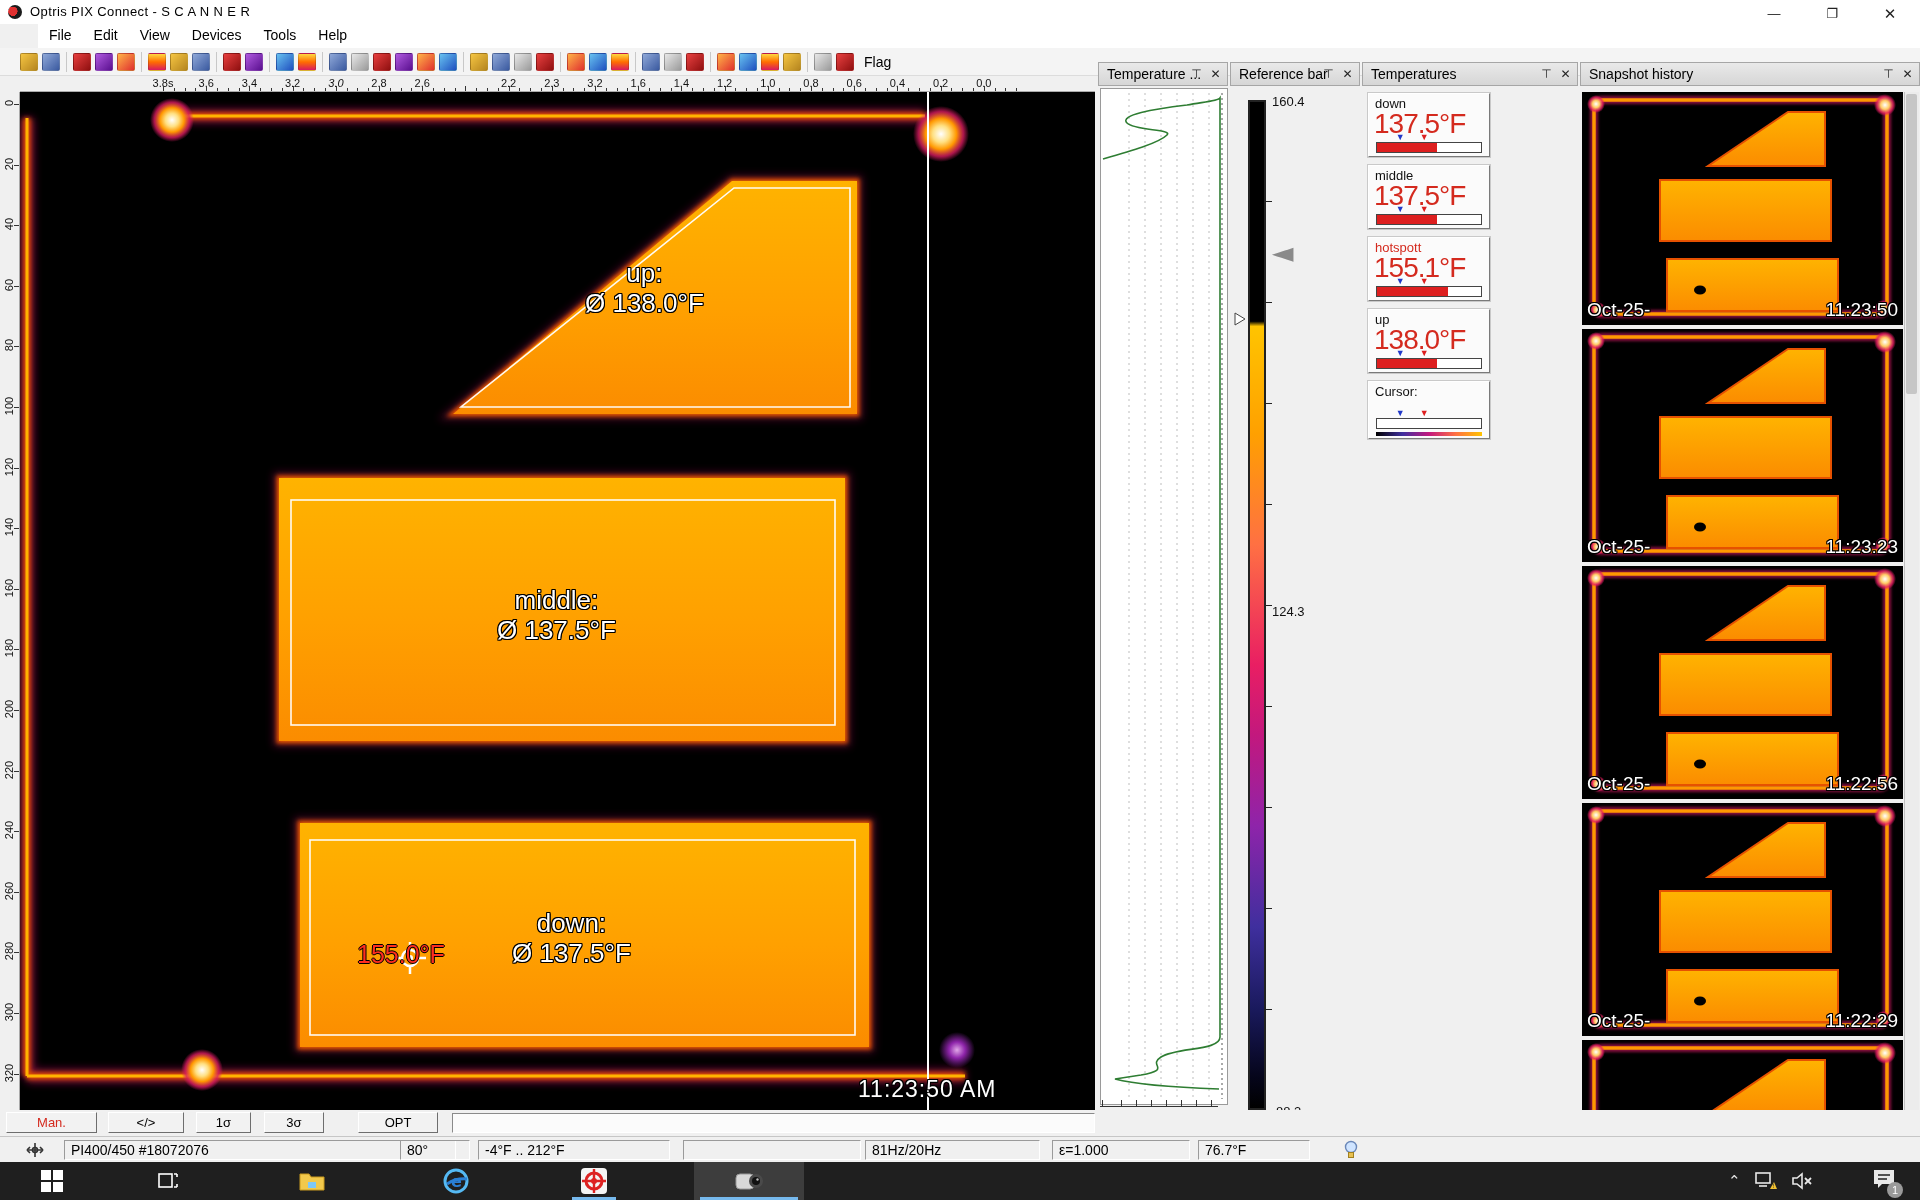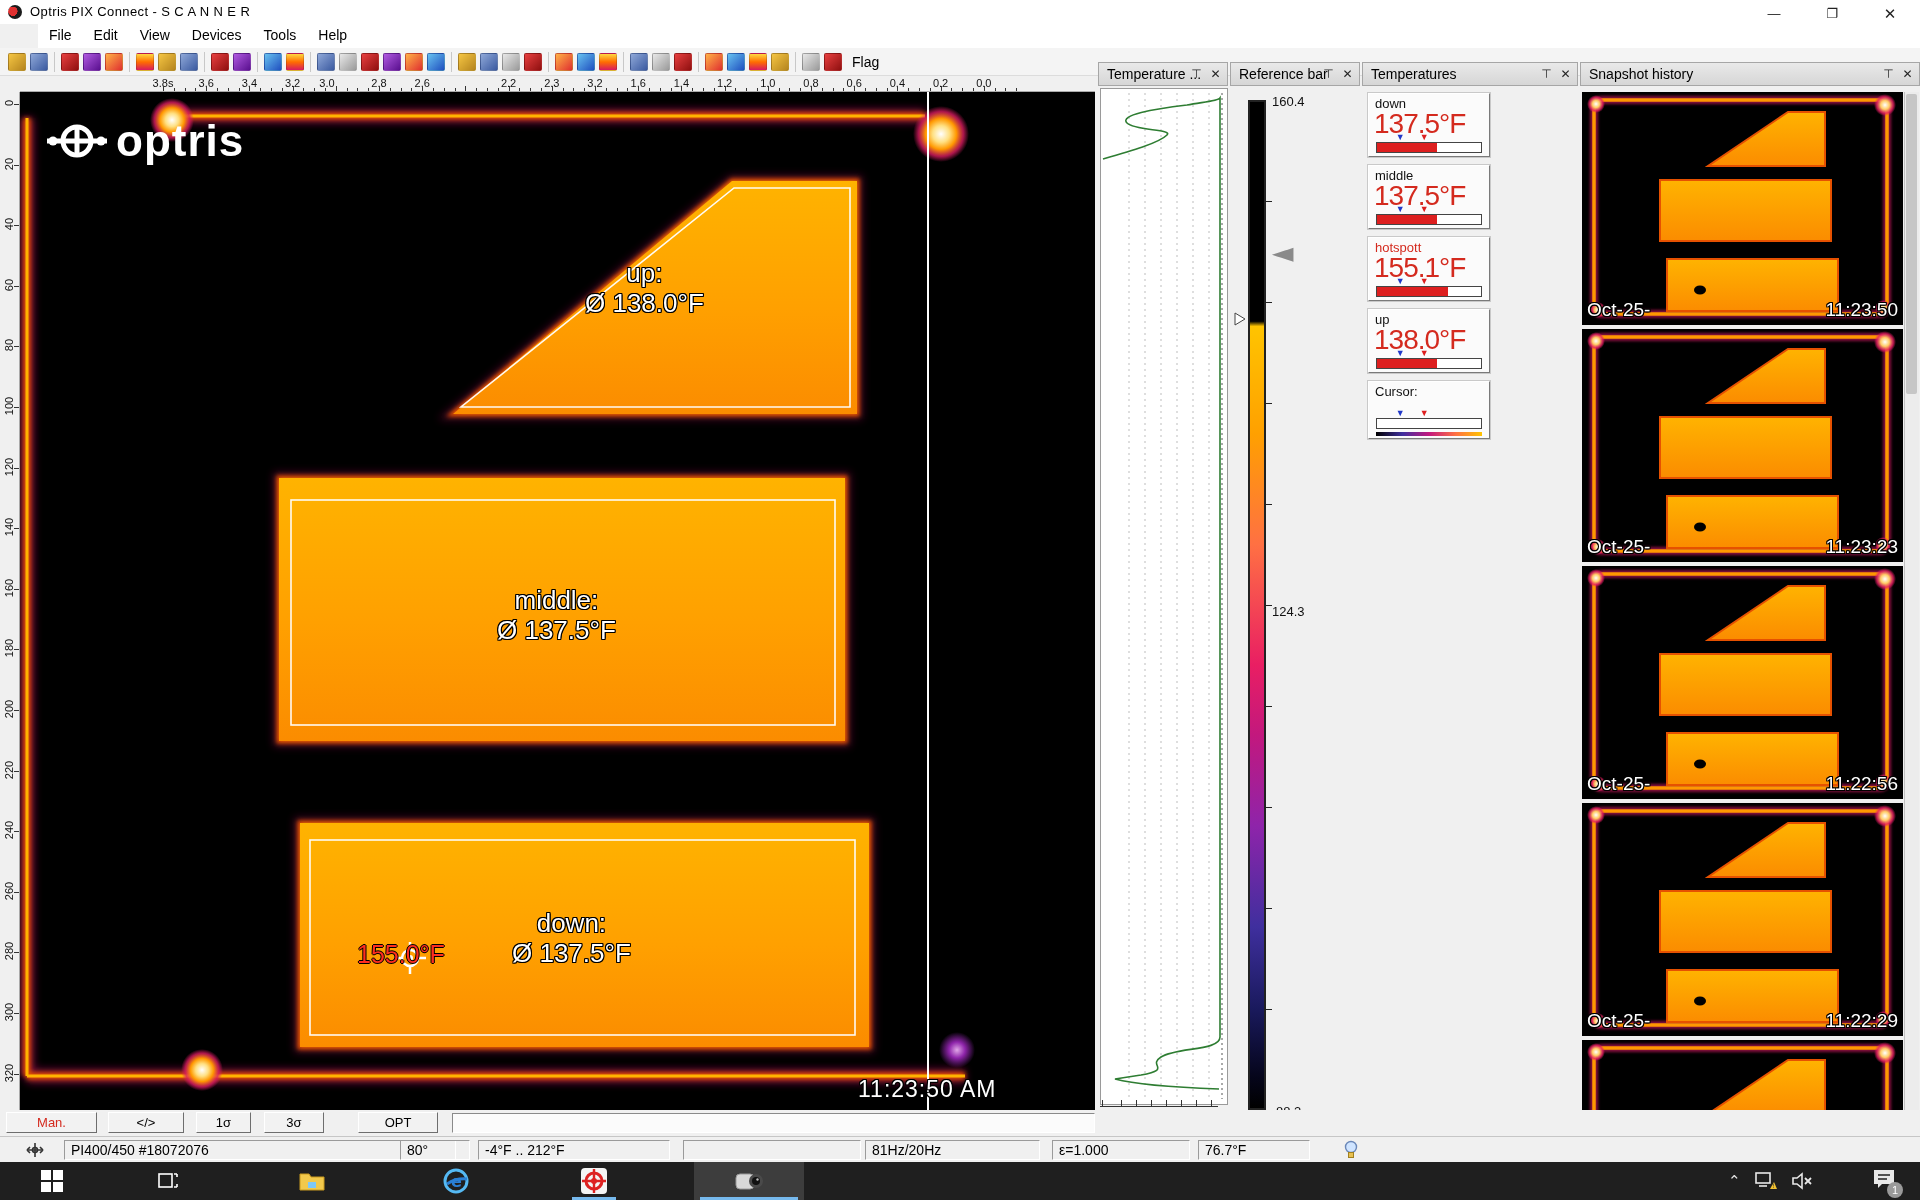--- a/index.html
+++ b/index.html
@@ -11,21 +11,21 @@
   .titlebar { position:absolute; left:0; top:0; width:1920px; height:24px; background:#fff; }
   .app-icon { position:absolute; left:8px; top:5px; width:14px; height:14px; border-radius:50%;
               background:radial-gradient(circle at 35% 45%, #e03030 0 38%, #1a1a1a 40% 100%); }
   .title-text { position:absolute; left:30px; top:4px; font-size:13px; color:#000; letter-spacing:.4px; }
   .winbtn { position:absolute; top:0; width:58px; height:28px; text-align:center; line-height:28px;
             font-size:13px; color:#222; cursor:default; }
   .winbtn.close { font-size:15px; }
   .menubar { position:absolute; left:0; top:24px; width:1920px; height:24px; background:#fff;margin-left:38px; }
   .menu-item { display:inline-block; padding:3px 11px; font-size:14px; color:#000; }
   .toolbar { position:absolute; left:0; top:48px; width:1920px; height:28px; background:#f4f4f4;
-             border-bottom:1px solid #dcdcdc; display:flex; align-items:center; padding-left:6px; }
+             border-bottom:1px solid #dcdcdc; display:flex; align-items:center; padding-left:18px; }
   .tsep { width:1px; height:20px; background:#c8c8c8; margin:0 4px; }
   .ticon { width:18px; height:18px; margin:0 2px; border-radius:2px; border:1px solid rgba(0,0,0,.15); }
   .ticon:nth-of-type(8n+1){background:linear-gradient(135deg,#f5c542,#b5851f);}
   .ticon:nth-of-type(8n+2){background:linear-gradient(135deg,#8fa8d8,#3b5aa0);}
   .ticon:nth-of-type(8n+3){background:linear-gradient(135deg,#e8e8e8,#9a9a9a);}
   .ticon:nth-of-type(8n+4){background:linear-gradient(135deg,#e84040,#8f1010);}
   .ticon:nth-of-type(8n+5){background:linear-gradient(135deg,#b05ae0,#5a1090);}
   .ticon:nth-of-type(8n+6){background:linear-gradient(135deg,#ffb347,#e03030);}
   .ticon:nth-of-type(8n+7){background:linear-gradient(135deg,#67c1f0,#2050c0);}
   .ticon:nth-of-type(8n+8){background:linear-gradient(180deg,#ffd740,#ff6d00,#d81b60);}
@@ -192,21 +192,21 @@
       <div class="rlab" style="left: 229.4px;">3.4</div>
       <div class="rtick" style="left: 229.4px;"></div>
       <div class="rtick" style="left: 240.2px; height: 3px;"></div>
       <div class="rtick" style="left: 251px; height: 3px;"></div>
       <div class="rtick" style="left: 261.8px; height: 3px;"></div>
       <div class="rlab" style="left: 272.6px;">3.2</div>
       <div class="rtick" style="left: 272.6px;"></div>
       <div class="rtick" style="left: 283.4px; height: 3px;"></div>
       <div class="rtick" style="left: 294.2px; height: 3px;"></div>
       <div class="rtick" style="left: 305px; height: 3px;"></div>
-      <div class="rlab" style="left: 307px;">3.0</div>
+      <div class="rlab" style="left: 316px; font-style: italic;">3.0</div>
       <div class="rtick" style="left: 315.8px;"></div>
       <div class="rtick" style="left: 326.6px; height: 3px;"></div>
       <div class="rtick" style="left: 337.4px; height: 3px;"></div>
       <div class="rtick" style="left: 348.2px; height: 3px;"></div>
       <div class="rlab" style="left: 359px;">2.8</div>
       <div class="rtick" style="left: 359px;"></div>
       <div class="rtick" style="left: 369.8px; height: 3px;"></div>
       <div class="rtick" style="left: 380.6px; height: 3px;"></div>
       <div class="rtick" style="left: 391.4px; height: 3px;"></div>
       <div class="rlab" style="left: 402.2px;">2.6</div>
@@ -386,32 +386,20 @@
       <path d="M908,0 V1018" stroke="#fff" stroke-width="2"></path>
 
       <g stroke="#fff" stroke-width="2.5" fill="none">
         <circle cx="390" cy="866" r="8"></circle>
         <path d="M390,850 V858 M390,874 V882 M374,866 H382 M398,866 H406"></path>
         <circle cx="390" cy="866" r="1.8" fill="#fff"></circle>
       </g>
     </svg>
 
     
-    <div class="logo">
-      <svg width="62" height="46" viewBox="0 0 62 46">
-        <g stroke="#fff" stroke-width="5" fill="none">
-          <line x1="1" y1="23" x2="61" y2="23"></line>
-          <circle cx="31" cy="23" r="14"></circle>
-          <line x1="31" y1="7" x2="31" y2="39"></line>
-        </g>
-        <circle cx="7" cy="23" r="4.5" fill="#fff"></circle>
-        <circle cx="55" cy="23" r="4.5" fill="#fff"></circle>
-      </svg>
-      <span class="logo-text">optris</span>
-    </div>
 
     
     <div id="regionLabels">
         <div class="region-label outlined" style="left: 565px; top: 166px; text-align: center;">
           <div>up:</div>
           <div>Ø 138.0°F</div>
         </div>
         <div class="region-label outlined" style="left: 477px; top: 493px; text-align: center;">
           <div>middle:</div>
           <div>Ø 137.5°F</div>

